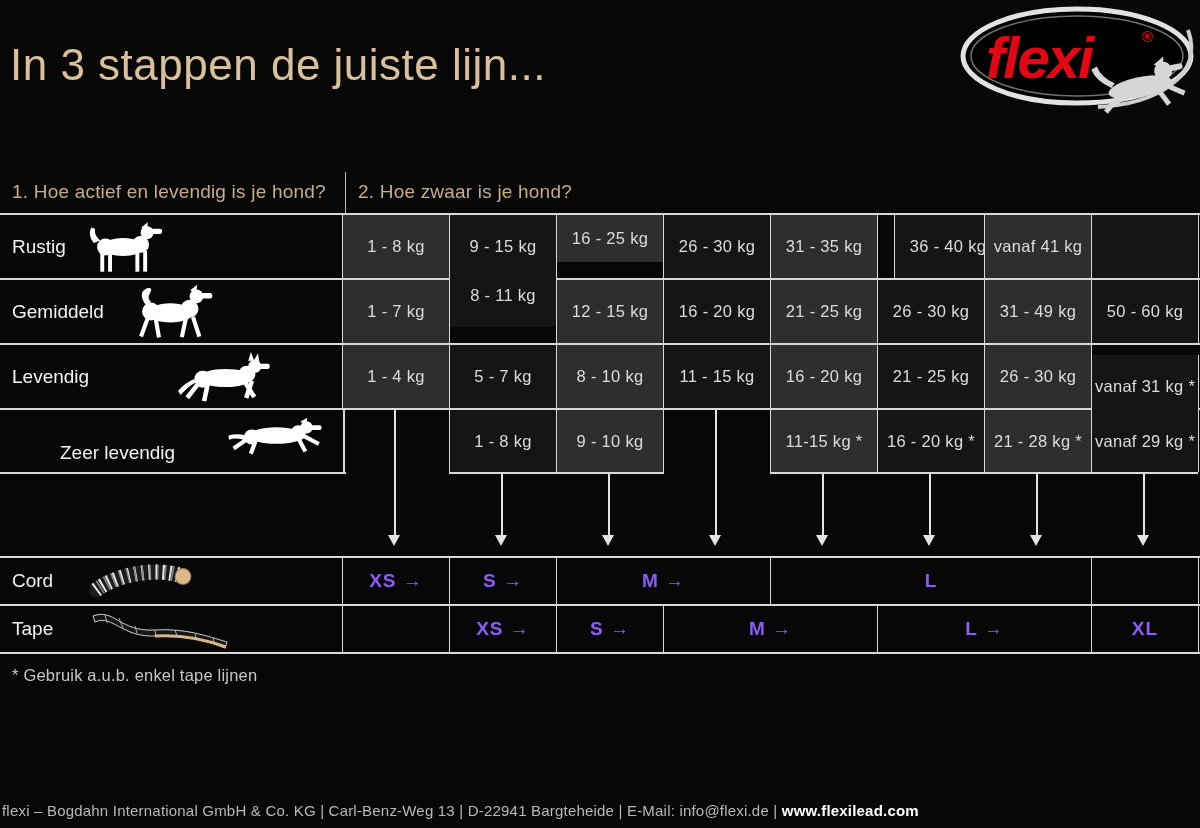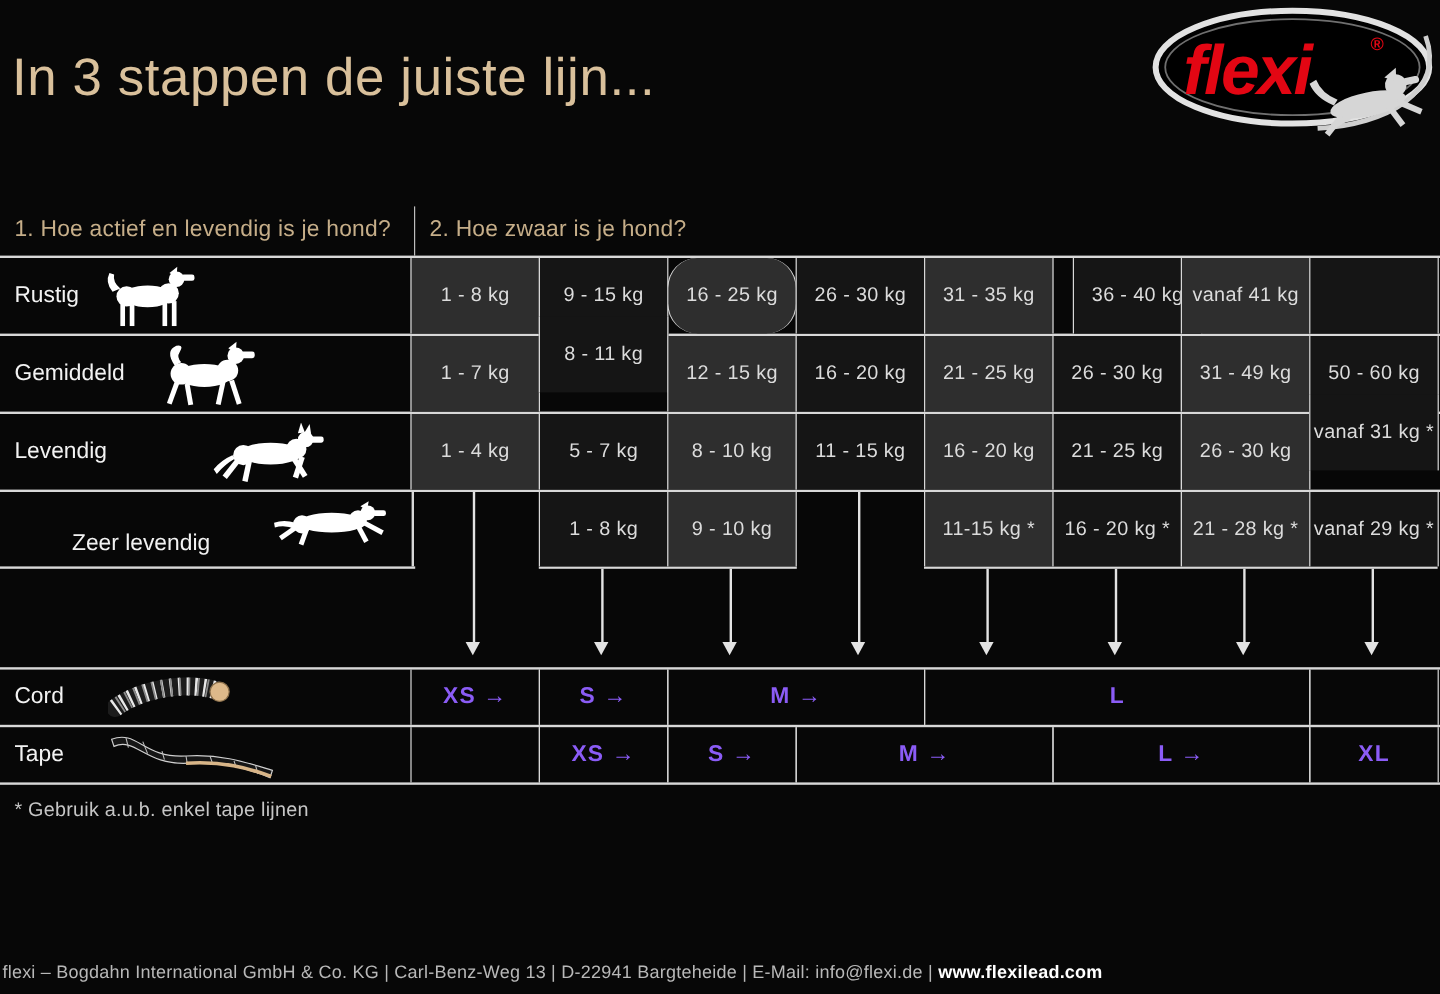--- a/index.html
+++ b/index.html
@@ -133,21 +133,21 @@
     <rect x="122" y="15" width="16" height="7" rx="3"></rect>
     <polygon points="107,10 117,4 115,15"></polygon>
     <rect x="108" y="30" width="6" height="26" transform="rotate(-62 111 30)"></rect>
     <rect x="100" y="32" width="6" height="24" transform="rotate(-28 103 32)"></rect>
     <rect x="28" y="34" width="6" height="26" transform="rotate(55 31 34)"></rect>
     <rect x="40" y="34" width="6" height="24" transform="rotate(20 43 34)"></rect>
   </svg>
 
   <div class="wcell g" style="left:342px;top:215px;height:63px;">1 - 8 kg</div>
   <div class="wcell d" style="left:449px;top:215px;height:63px;">9 - 15 kg</div>
-  <div class="wcell g" style="left:556px;top:215px;height:63px;border-radius:25px;">16 - 25 kg</div>
+  <div class="wcell g" style="left:556px;top:215px;height:47px;">16 - 25 kg</div>
   <div class="wcell d" style="left:663px;top:215px;height:63px;">26 - 30 kg</div>
   <div class="wcell g" style="left:770px;top:215px;height:63px;">31 - 35 kg</div>
   <div class="wcell d" style="left:877px;top:215px;height:63px;margin-left:17px;">36 - 40 kg</div>
   <div class="wcell g" style="left:984px;top:215px;height:63px;">vanaf 41 kg</div>
   <div class="wcell d" style="left:1091px;top:215px;height:63px;"></div>
 
   <div class="wcell g" style="left:342px;top:280px;height:63px;">1 - 7 kg</div>
   <div class="wcell d" style="left:449px;top:264px;height:63px;">8 - 11 kg</div>
   <div class="wcell g" style="left:556px;top:280px;height:63px;">12 - 15 kg</div>
   <div class="wcell d" style="left:663px;top:280px;height:63px;">16 - 20 kg</div>
@@ -156,21 +156,21 @@
   <div class="wcell g" style="left:984px;top:280px;height:63px;">31 - 49 kg</div>
   <div class="wcell d" style="left:1091px;top:280px;height:63px;">50 - 60 kg</div>
 
   <div class="wcell g" style="left:342px;top:345px;height:63px;">1 - 4 kg</div>
   <div class="wcell d" style="left:449px;top:345px;height:63px;">5 - 7 kg</div>
   <div class="wcell g" style="left:556px;top:345px;height:63px;">8 - 10 kg</div>
   <div class="wcell d" style="left:663px;top:345px;height:63px;">11 - 15 kg</div>
   <div class="wcell g" style="left:770px;top:345px;height:63px;">16 - 20 kg</div>
   <div class="wcell d" style="left:877px;top:345px;height:63px;">21 - 25 kg</div>
   <div class="wcell g" style="left:984px;top:345px;height:63px;">26 - 30 kg</div>
-  <div class="wcell d" style="left:1091px;top:329px;height:63px;">vanaf 31 kg *</div>
+  <div class="wcell d" style="left:1091px;top:355px;height:63px;">vanaf 31 kg *</div>
 
   <div class="wcell d" style="left:449px;top:410px;height:62px;">1 - 8 kg</div>
   <div class="wcell g" style="left:556px;top:410px;height:62px;">9 - 10 kg</div>
   <div class="wcell g" style="left:770px;top:410px;height:62px;">11-15 kg *</div>
   <div class="wcell d" style="left:877px;top:410px;height:62px;">16 - 20 kg *</div>
   <div class="wcell g" style="left:984px;top:410px;height:62px;">21 - 28 kg *</div>
   <div class="wcell d" style="left:1091px;top:410px;height:62px;">vanaf 29 kg *</div>
 
   <div class="arrow-line" style="left:394px;top:410px;height:125px;"></div>
   <div class="arrow-head" style="left:388px;top:535px;"></div>

